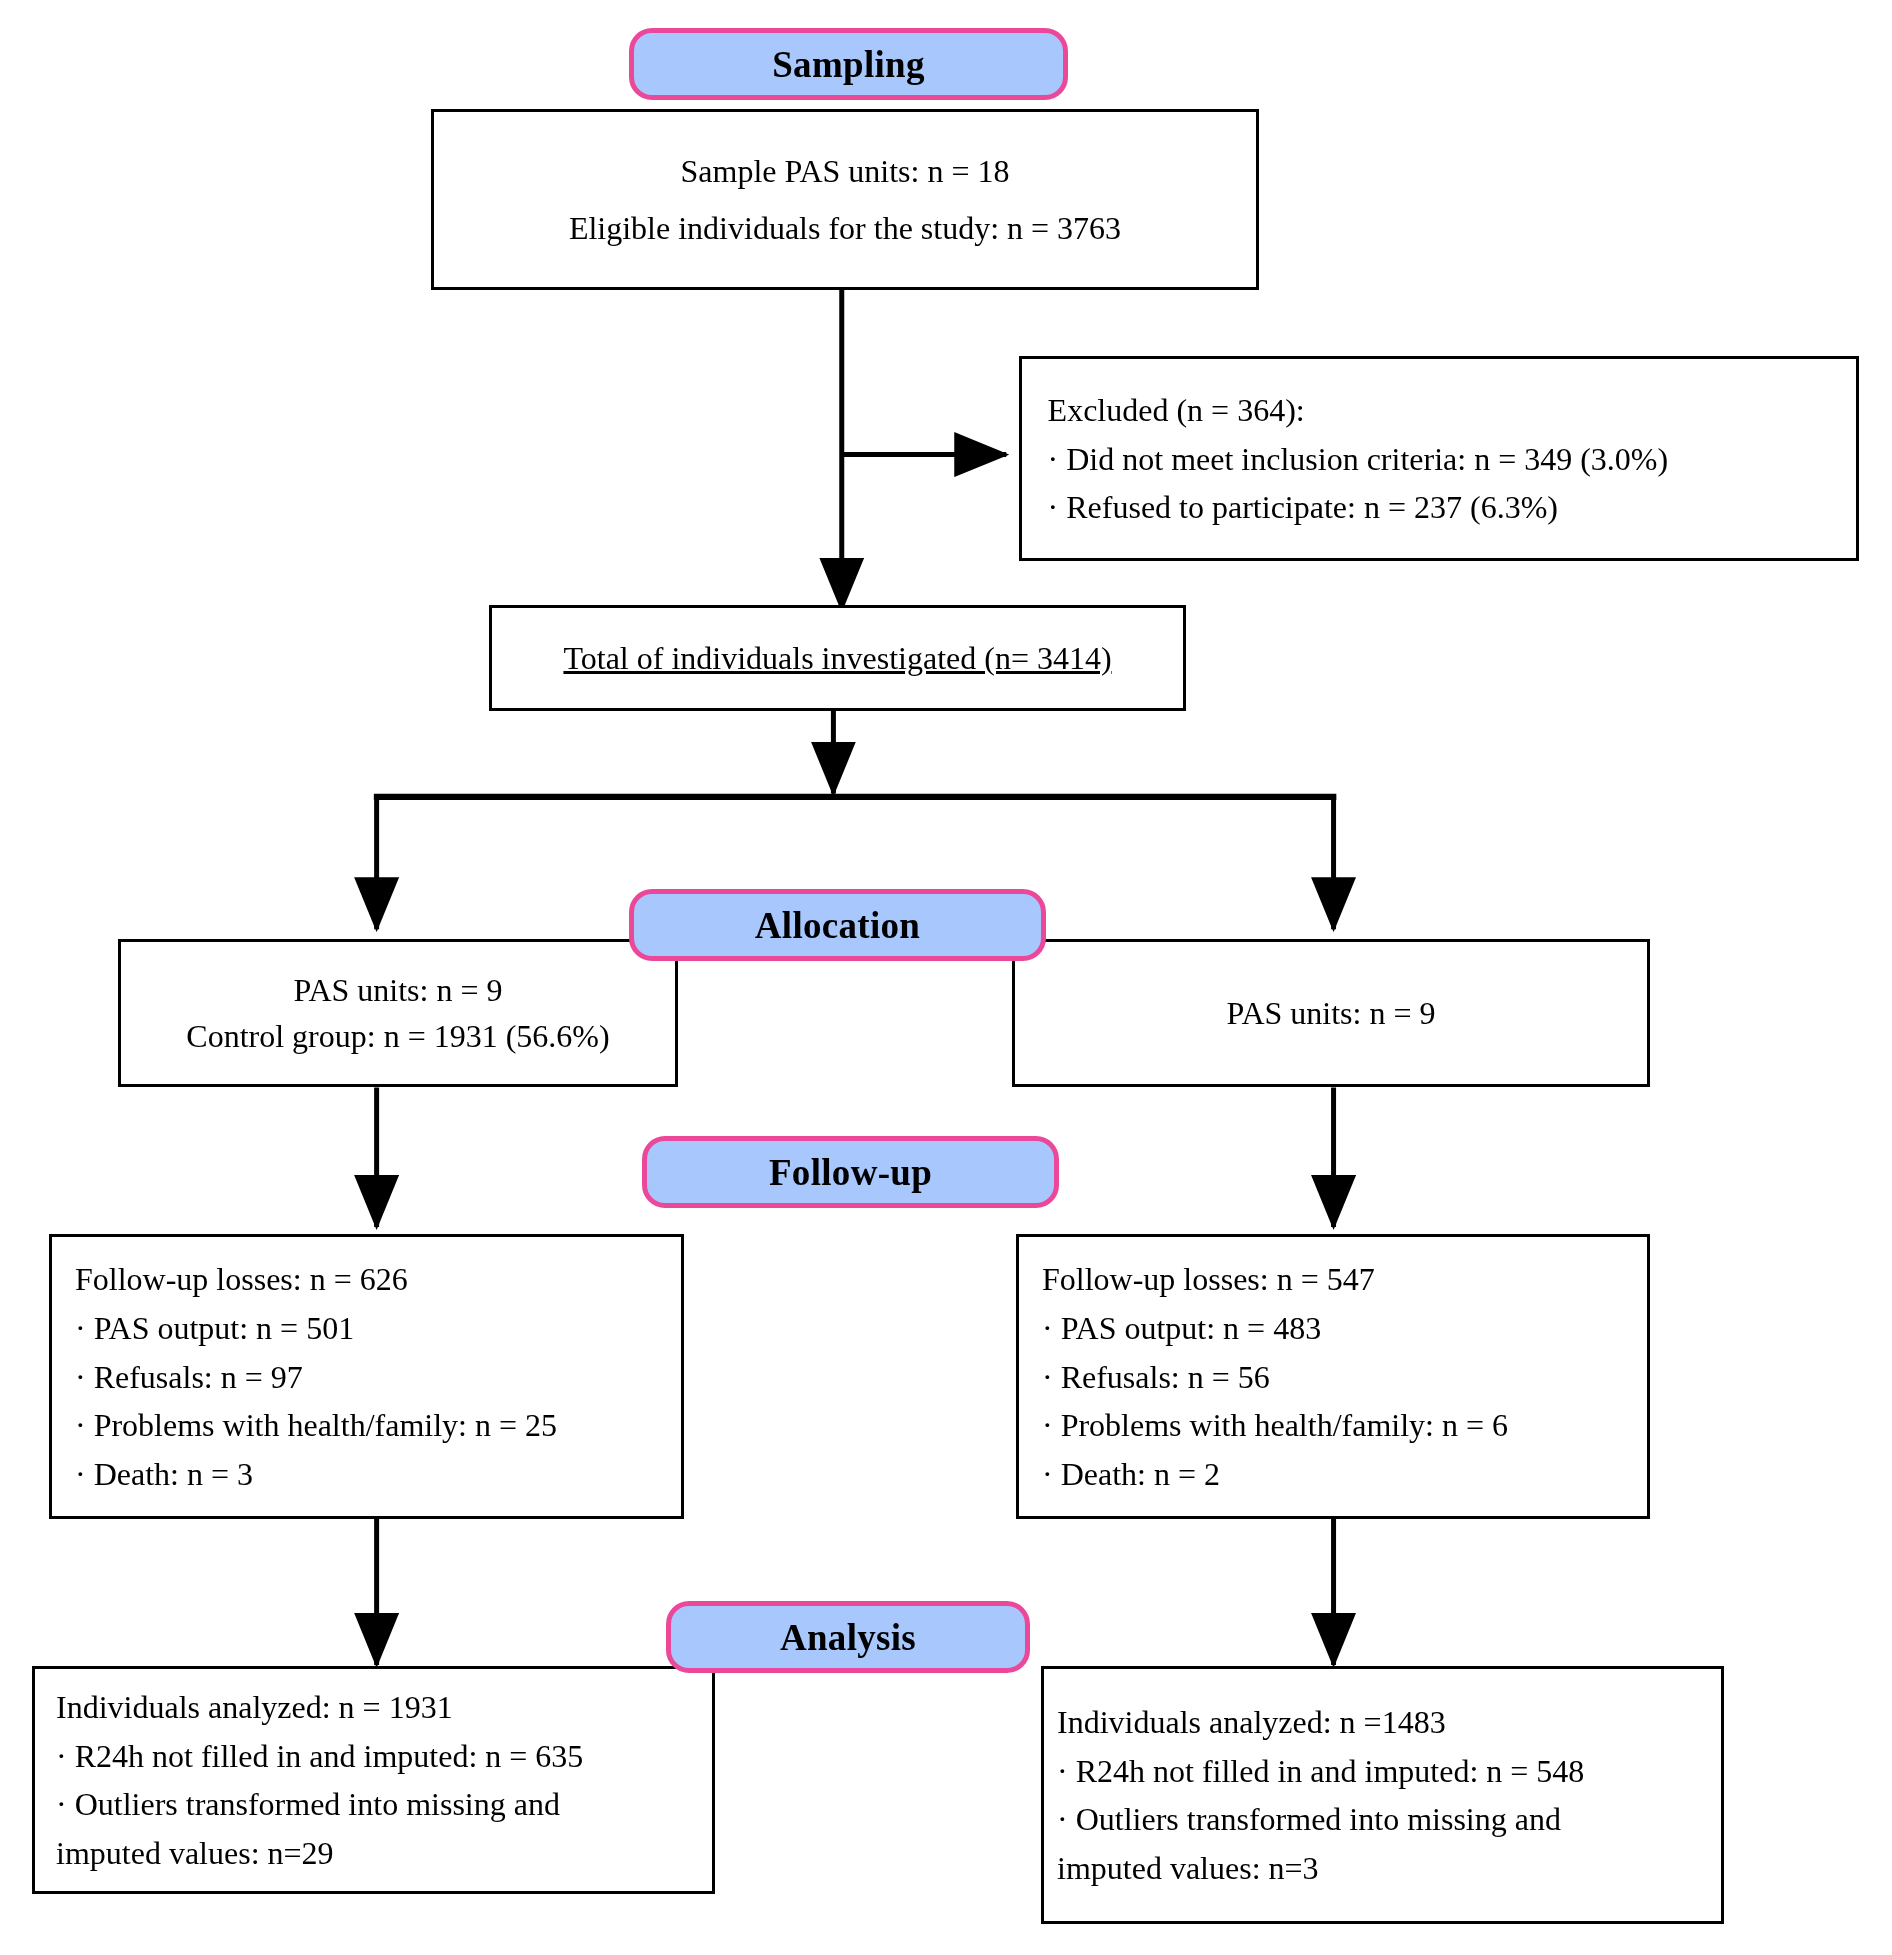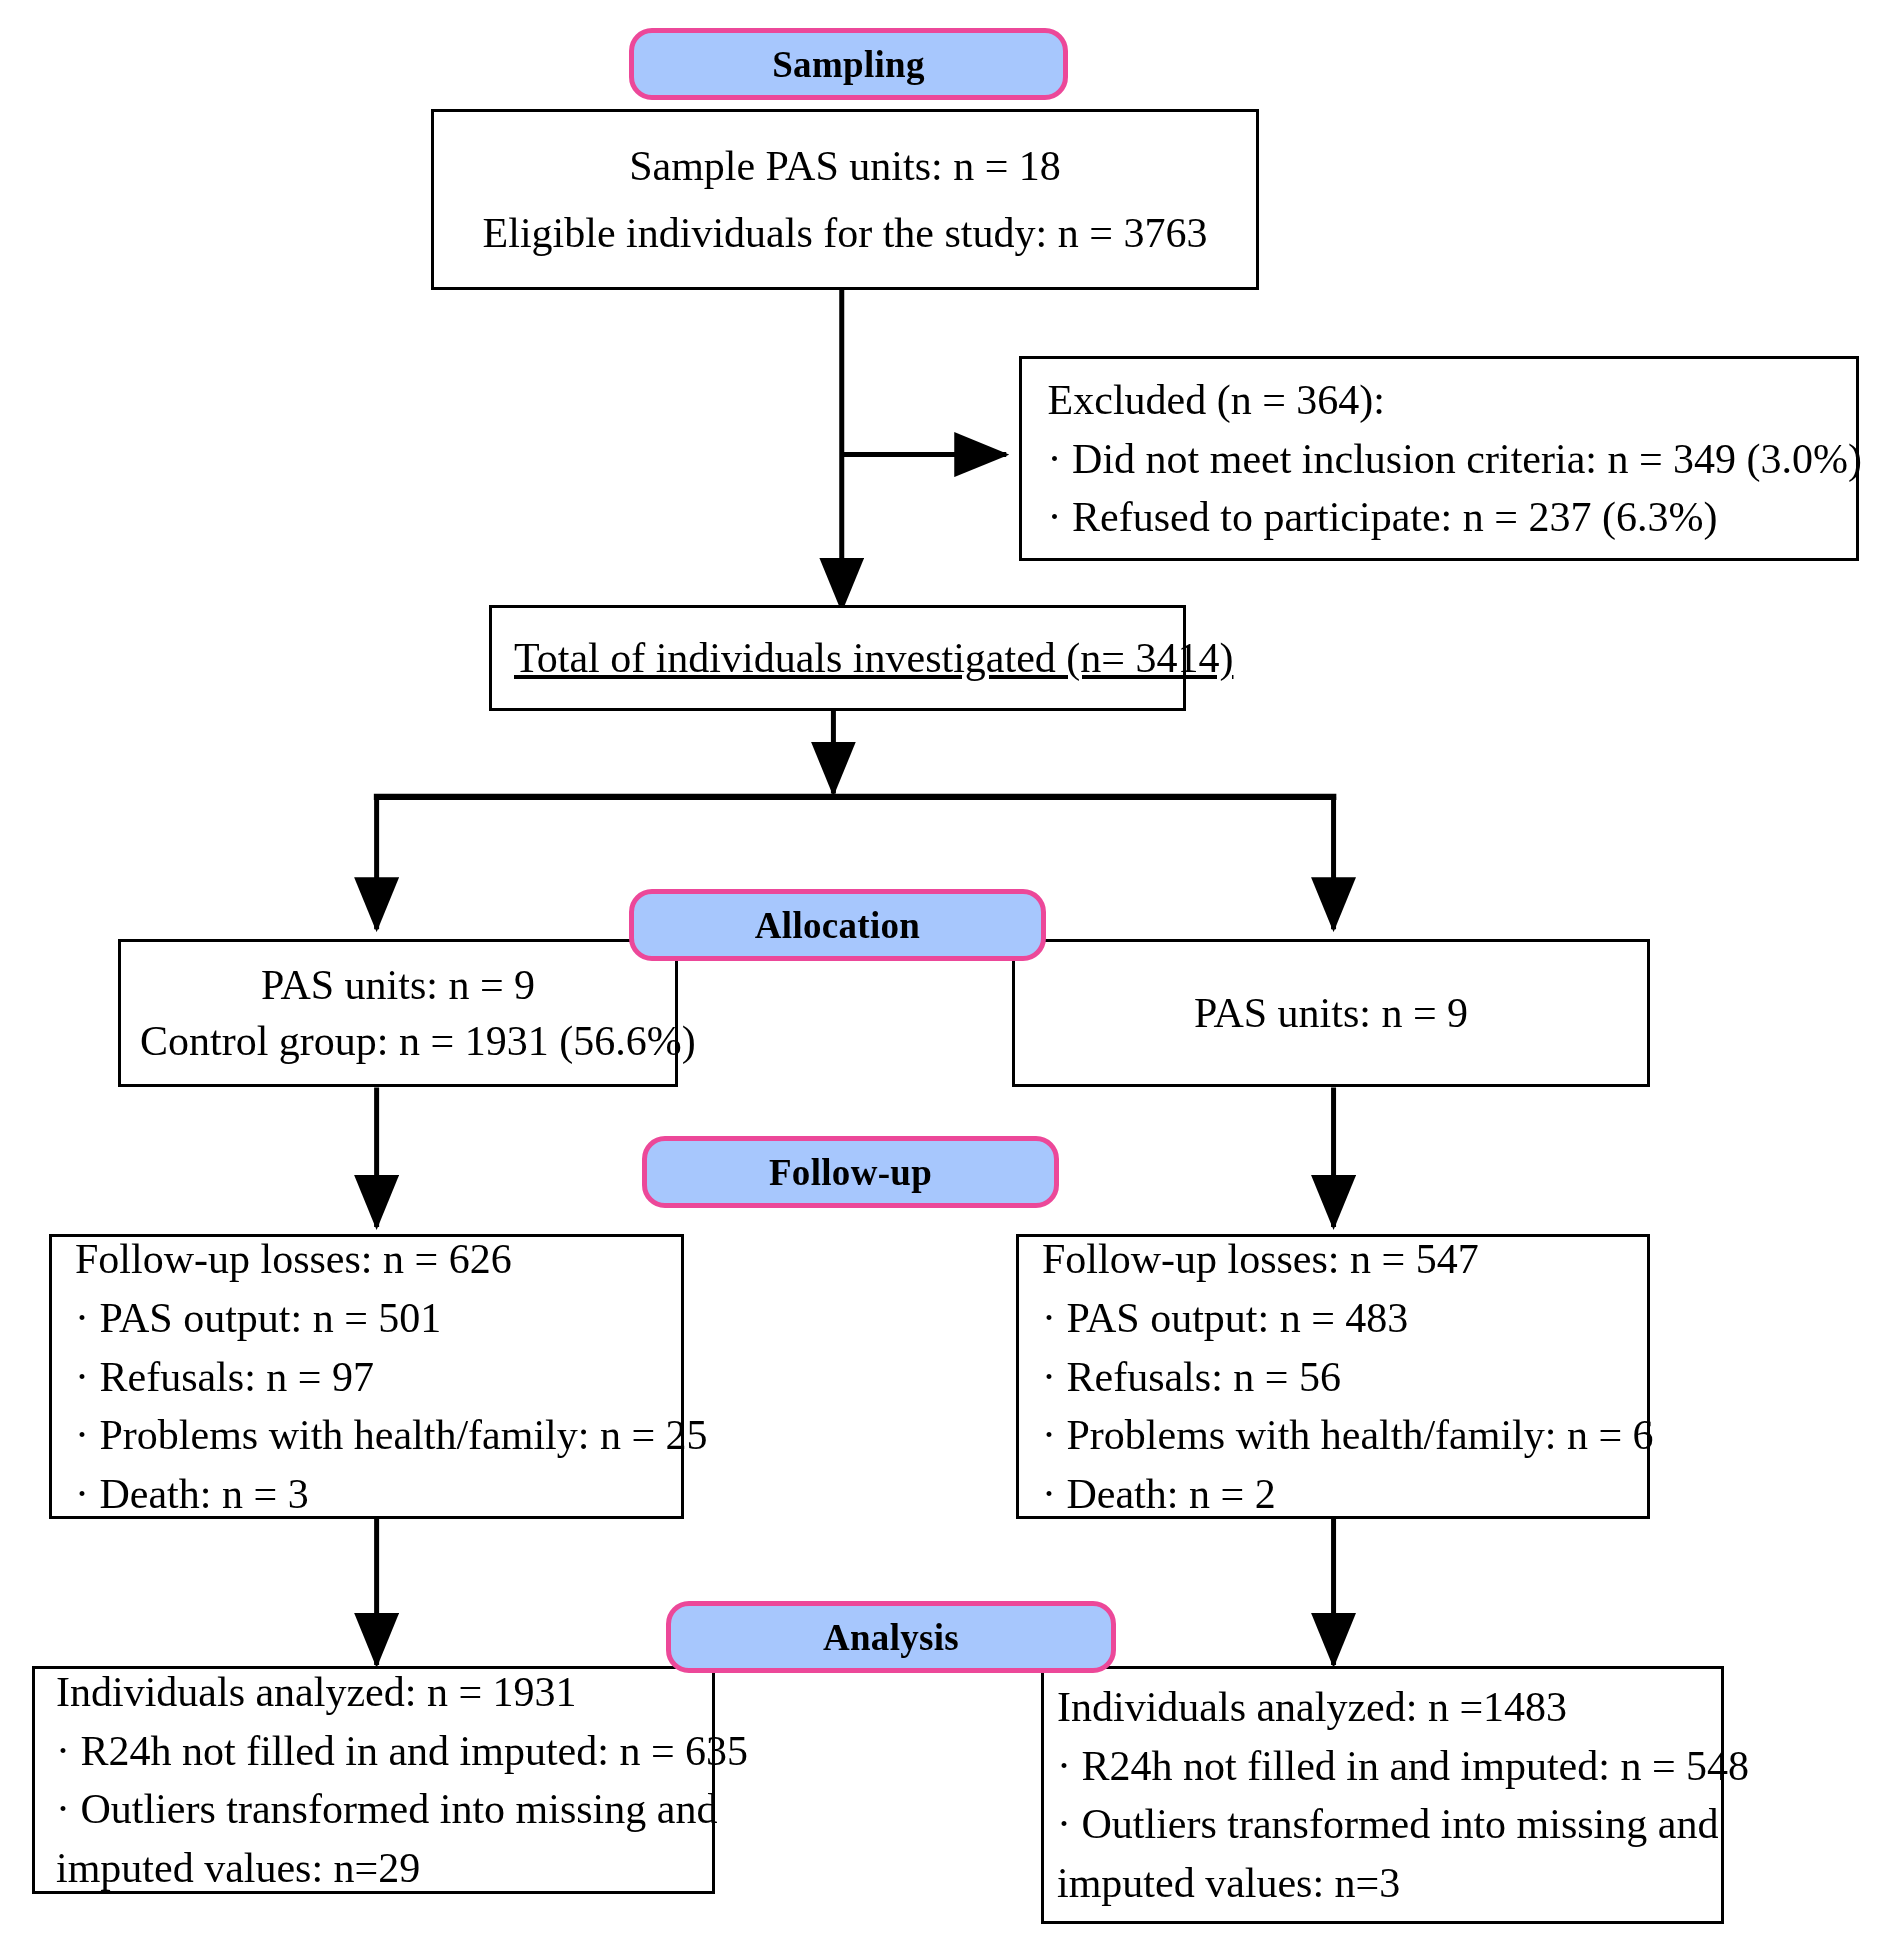--- a/index.html
+++ b/index.html
@@ -42,21 +42,21 @@
     display: flex;
     align-items: center;
     justify-content: center;
     font-weight: bold;
     font-size: 37px;
     color: #000000;
     z-index: 5;
     letter-spacing: 0.3px;
   }
   .line {
-    font-size: 42px;
+    font-size: 32px;
     line-height: 1.0;
     color: #000000;
     white-space: pre;
   }
   .ctr { text-align: center; }
   .lft { text-align: left; }
   .gapline { margin-top: 25.6px; }
   .tight { margin-top: 14.5px; }
   .tight2 { margin-top: 16.7px; }
 </style>
@@ -98,21 +98,21 @@
   </div>
 
   <div class="stage" style="left:629px; top:889px; width:417px; height:72px;">
     <span>Allocation</span>
   </div>
 
   <div class="stage" style="left:642px; top:1136px; width:417px; height:72px;">
     <span>Follow-up</span>
   </div>
 
-  <div class="stage" style="left:666px; top:1601px; width:450px; height:72px;">
+  <div class="stage" style="left:666px; top:1601px; width:364px; height:72px;">
     <span>Analysis</span>
   </div>
 
   <div class="box" style="left:431px; top:109px; width:828px; height:181px; padding:0 22px;">
     <div class="line ctr">Sample PAS units: n = 18</div>
     <div class="line ctr gapline">Eligible individuals for the study: n = 3763</div>
   </div>
 
   <div class="box" style="left:1019px; top:356px; width:840px; height:205px; padding:0 25.6px;">
     <div class="line lft">Excluded (n = 364):</div>

